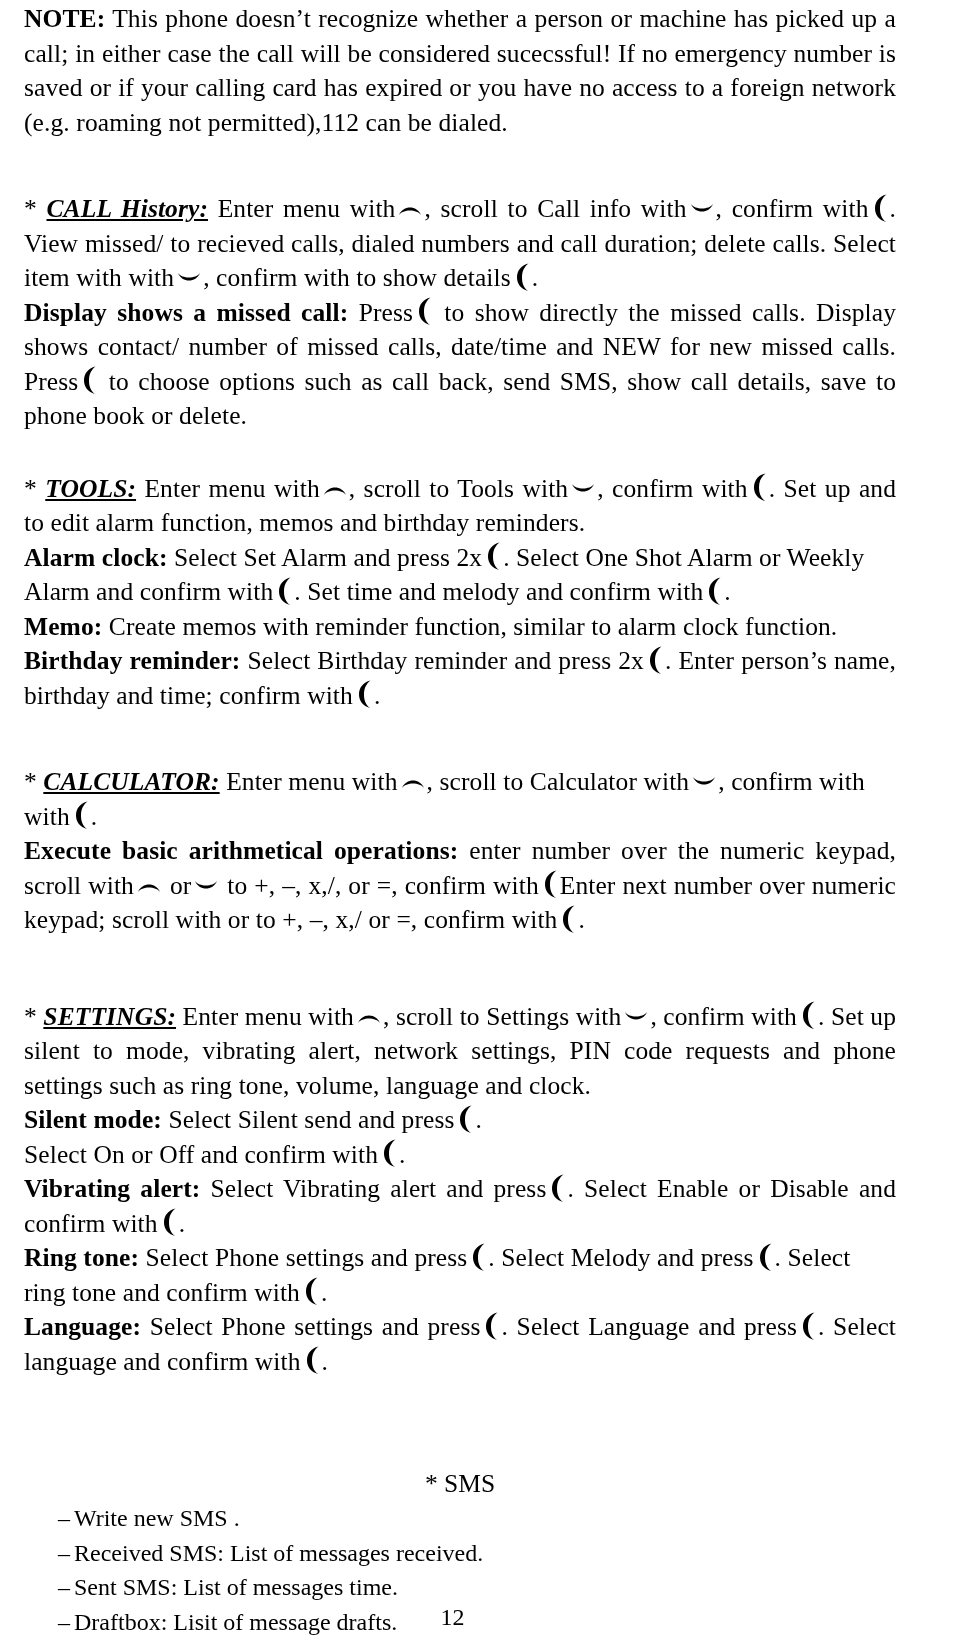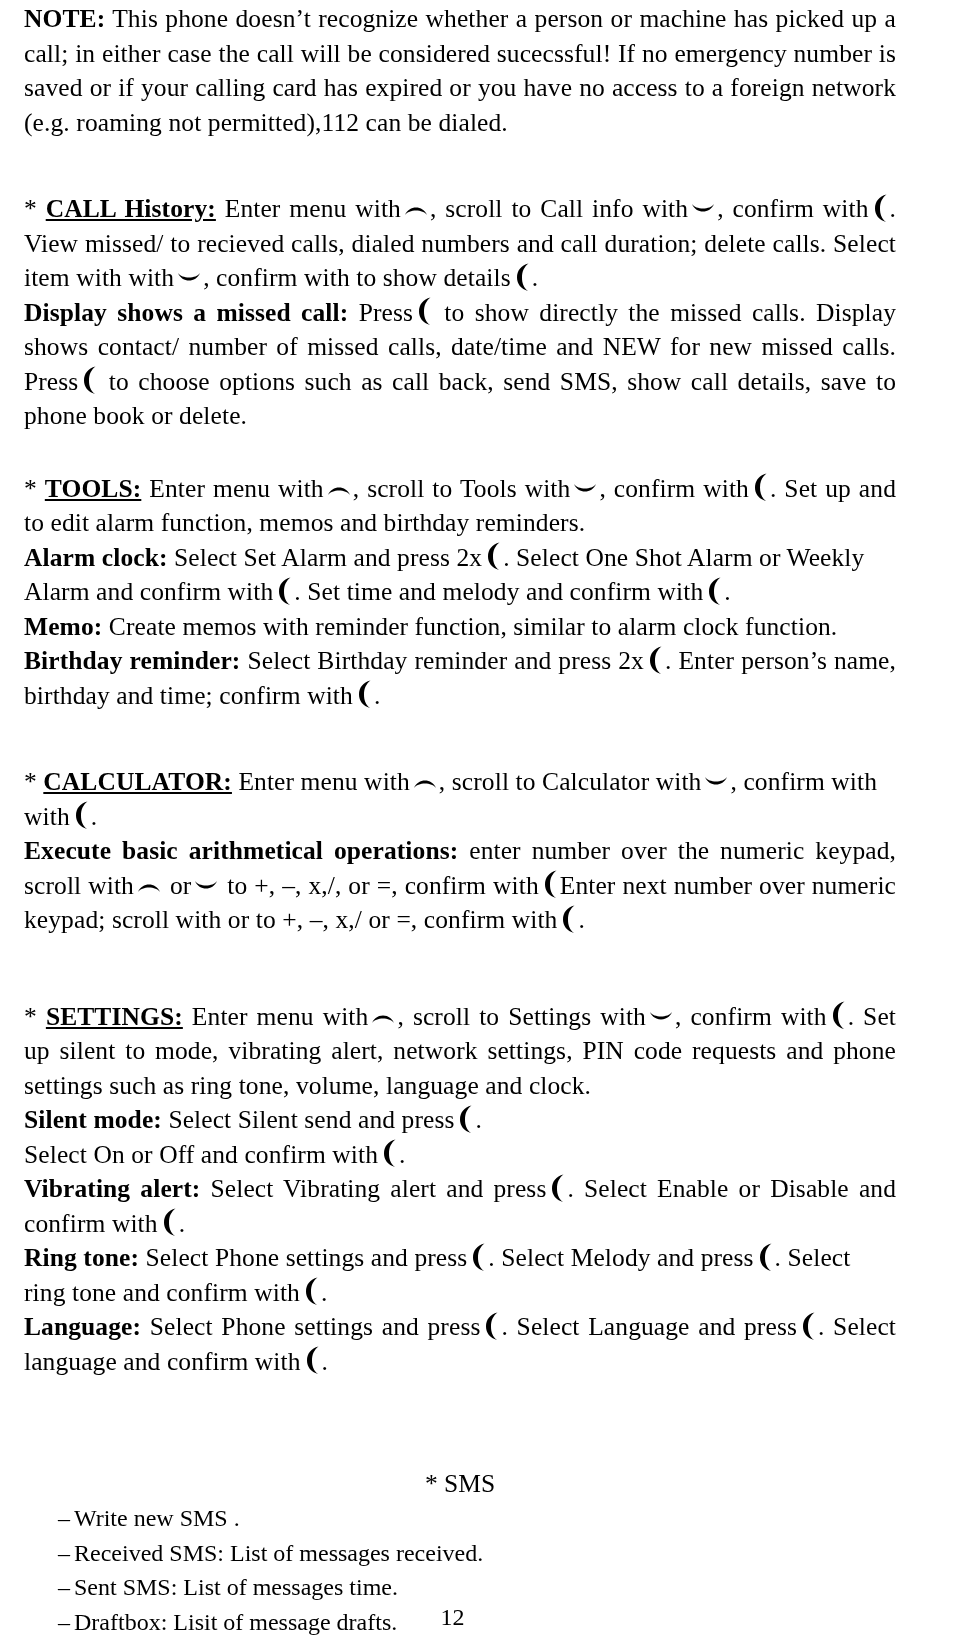--- a/index.html
+++ b/index.html
@@ -26,21 +26,21 @@
   .para {
     font-size: 25.5px;
     line-height: 34.5px;
     text-align: justify;
     text-justify: inter-word;
     margin: 0;
     letter-spacing: 0.1px;
   }
   .para.nojust { text-align: left; }
   .b { font-weight: bold; }
-  .bu { font-weight: bold; text-decoration: underline; }
+  .bu { font-weight: bold; text-decoration: underline; font-style: italic; }
 
   
   .blk-note { padding-top: 2px; }
   .gap-lg { height: 52px; }
   .gap-md { height: 38px; }
   .gap-xl { height: 62px; }
 
   
   .icon {
     display: inline-block;

